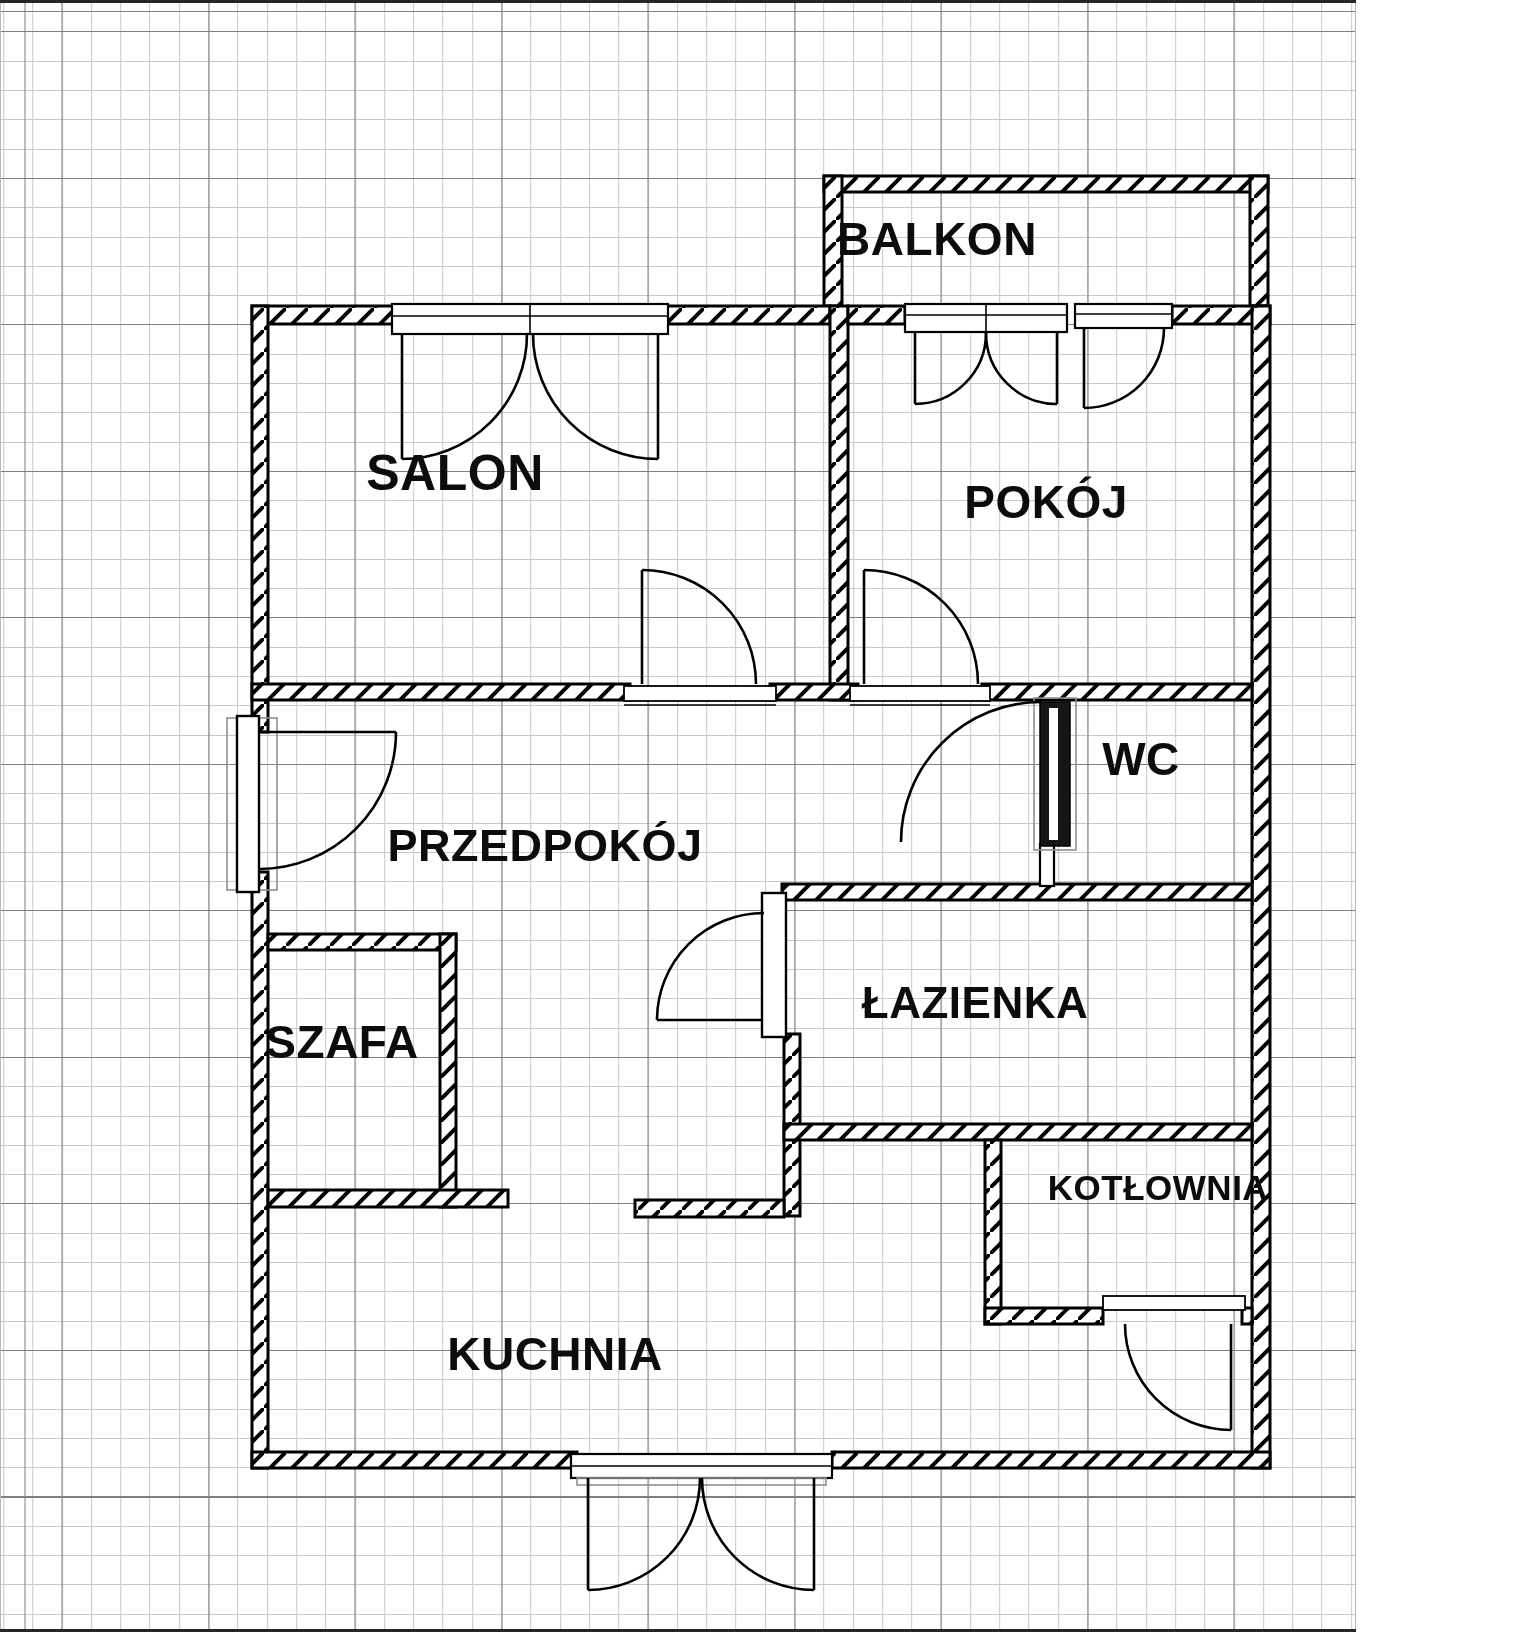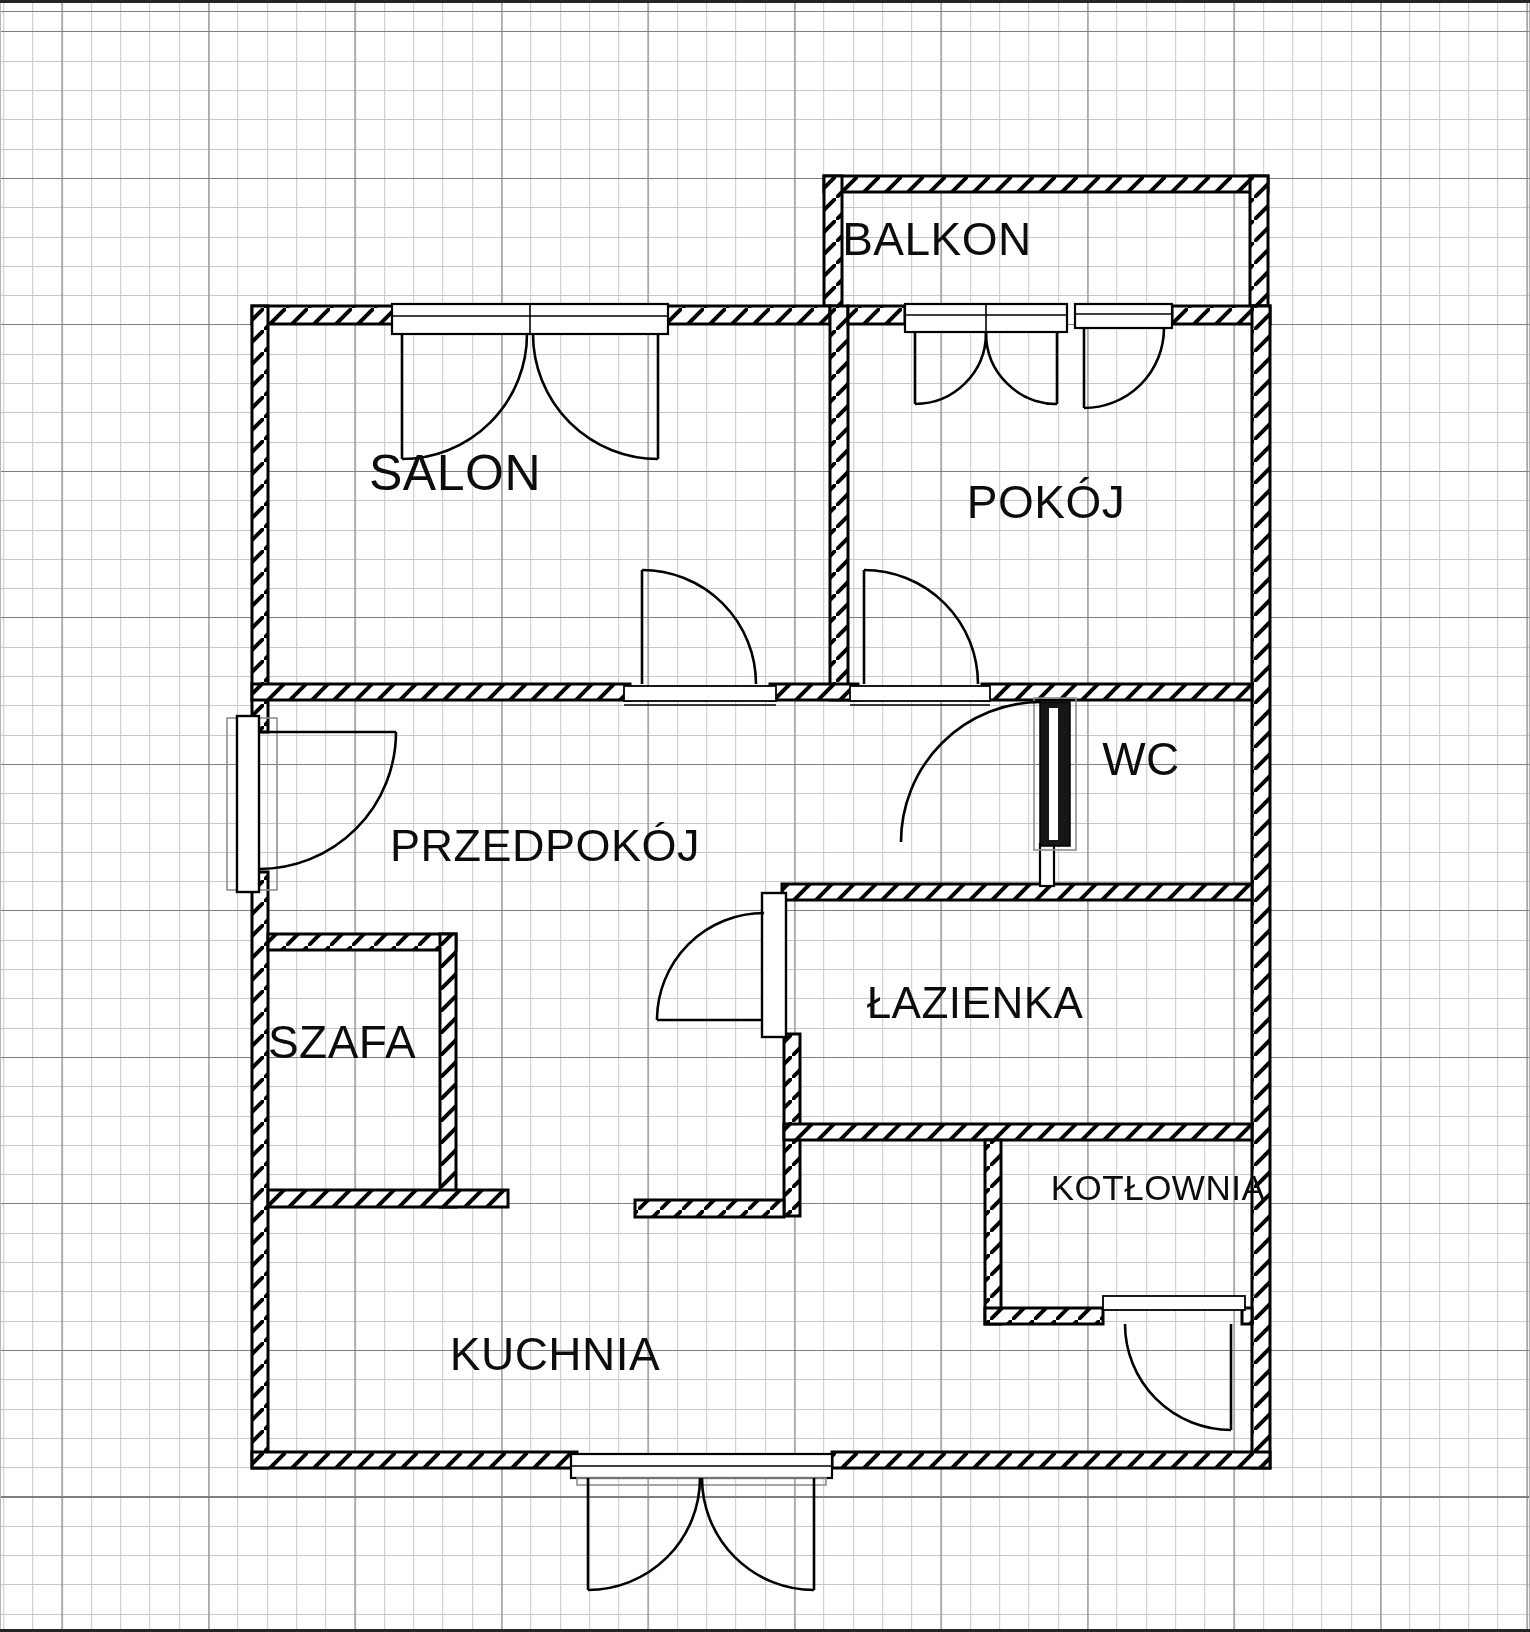--- a/index.html
+++ b/index.html
@@ -4,30 +4,31 @@
 <style>
   html,body{margin:0;padding:0;}
   body{
     width:1530px;height:1632px;
     font-family:"Liberation Sans",sans-serif;
     overflow:hidden;
     background:#ffffff;
   }
   .page{
     position:relative;
-    width:1530px;height:1632px;
+    width:1356px;height:1632px;
     background-color:#ffffff;
     background-image:
       repeating-linear-gradient(90deg,#7f7f7f 0 1px,transparent 1px 146.5px),
       repeating-linear-gradient(0deg,#7f7f7f 0 1px,transparent 1px 146.5px),
       repeating-linear-gradient(90deg,#c8c8c8 0 1px,transparent 1px 29.3px),
       repeating-linear-gradient(0deg,#c8c8c8 0 1px,transparent 1px 29.3px);
     background-position:61.5px 0,0 12px,3.2px 0,0 12px;
     box-shadow:inset 0 3px 0 #262626, inset 0 -3px 0 #262626,
                inset 1px 0 0 #b5b5b5, inset -1px 0 0 #b5b5b5;
+    font-weight:bold;
   }
   svg{position:absolute;left:0;top:0;}
   .wall{fill:url(#hatch);stroke:#000;stroke-width:3;}
   .thinwall{fill:#fff;stroke:#000;stroke-width:2.2;}
   .sill{fill:#fff;stroke:#000;stroke-width:2.2;}
   .threshold{fill:#fff;stroke:#000;stroke-width:1.8;}
   .frame{fill:#fff;stroke:#000;stroke-width:2.4;}
   .outline{fill:none;stroke:#8f8f8f;stroke-width:1.6;}
   .leaf{fill:none;stroke:#000;stroke-width:2.6;}
   .swing{fill:none;stroke:#000;stroke-width:2.6;}

